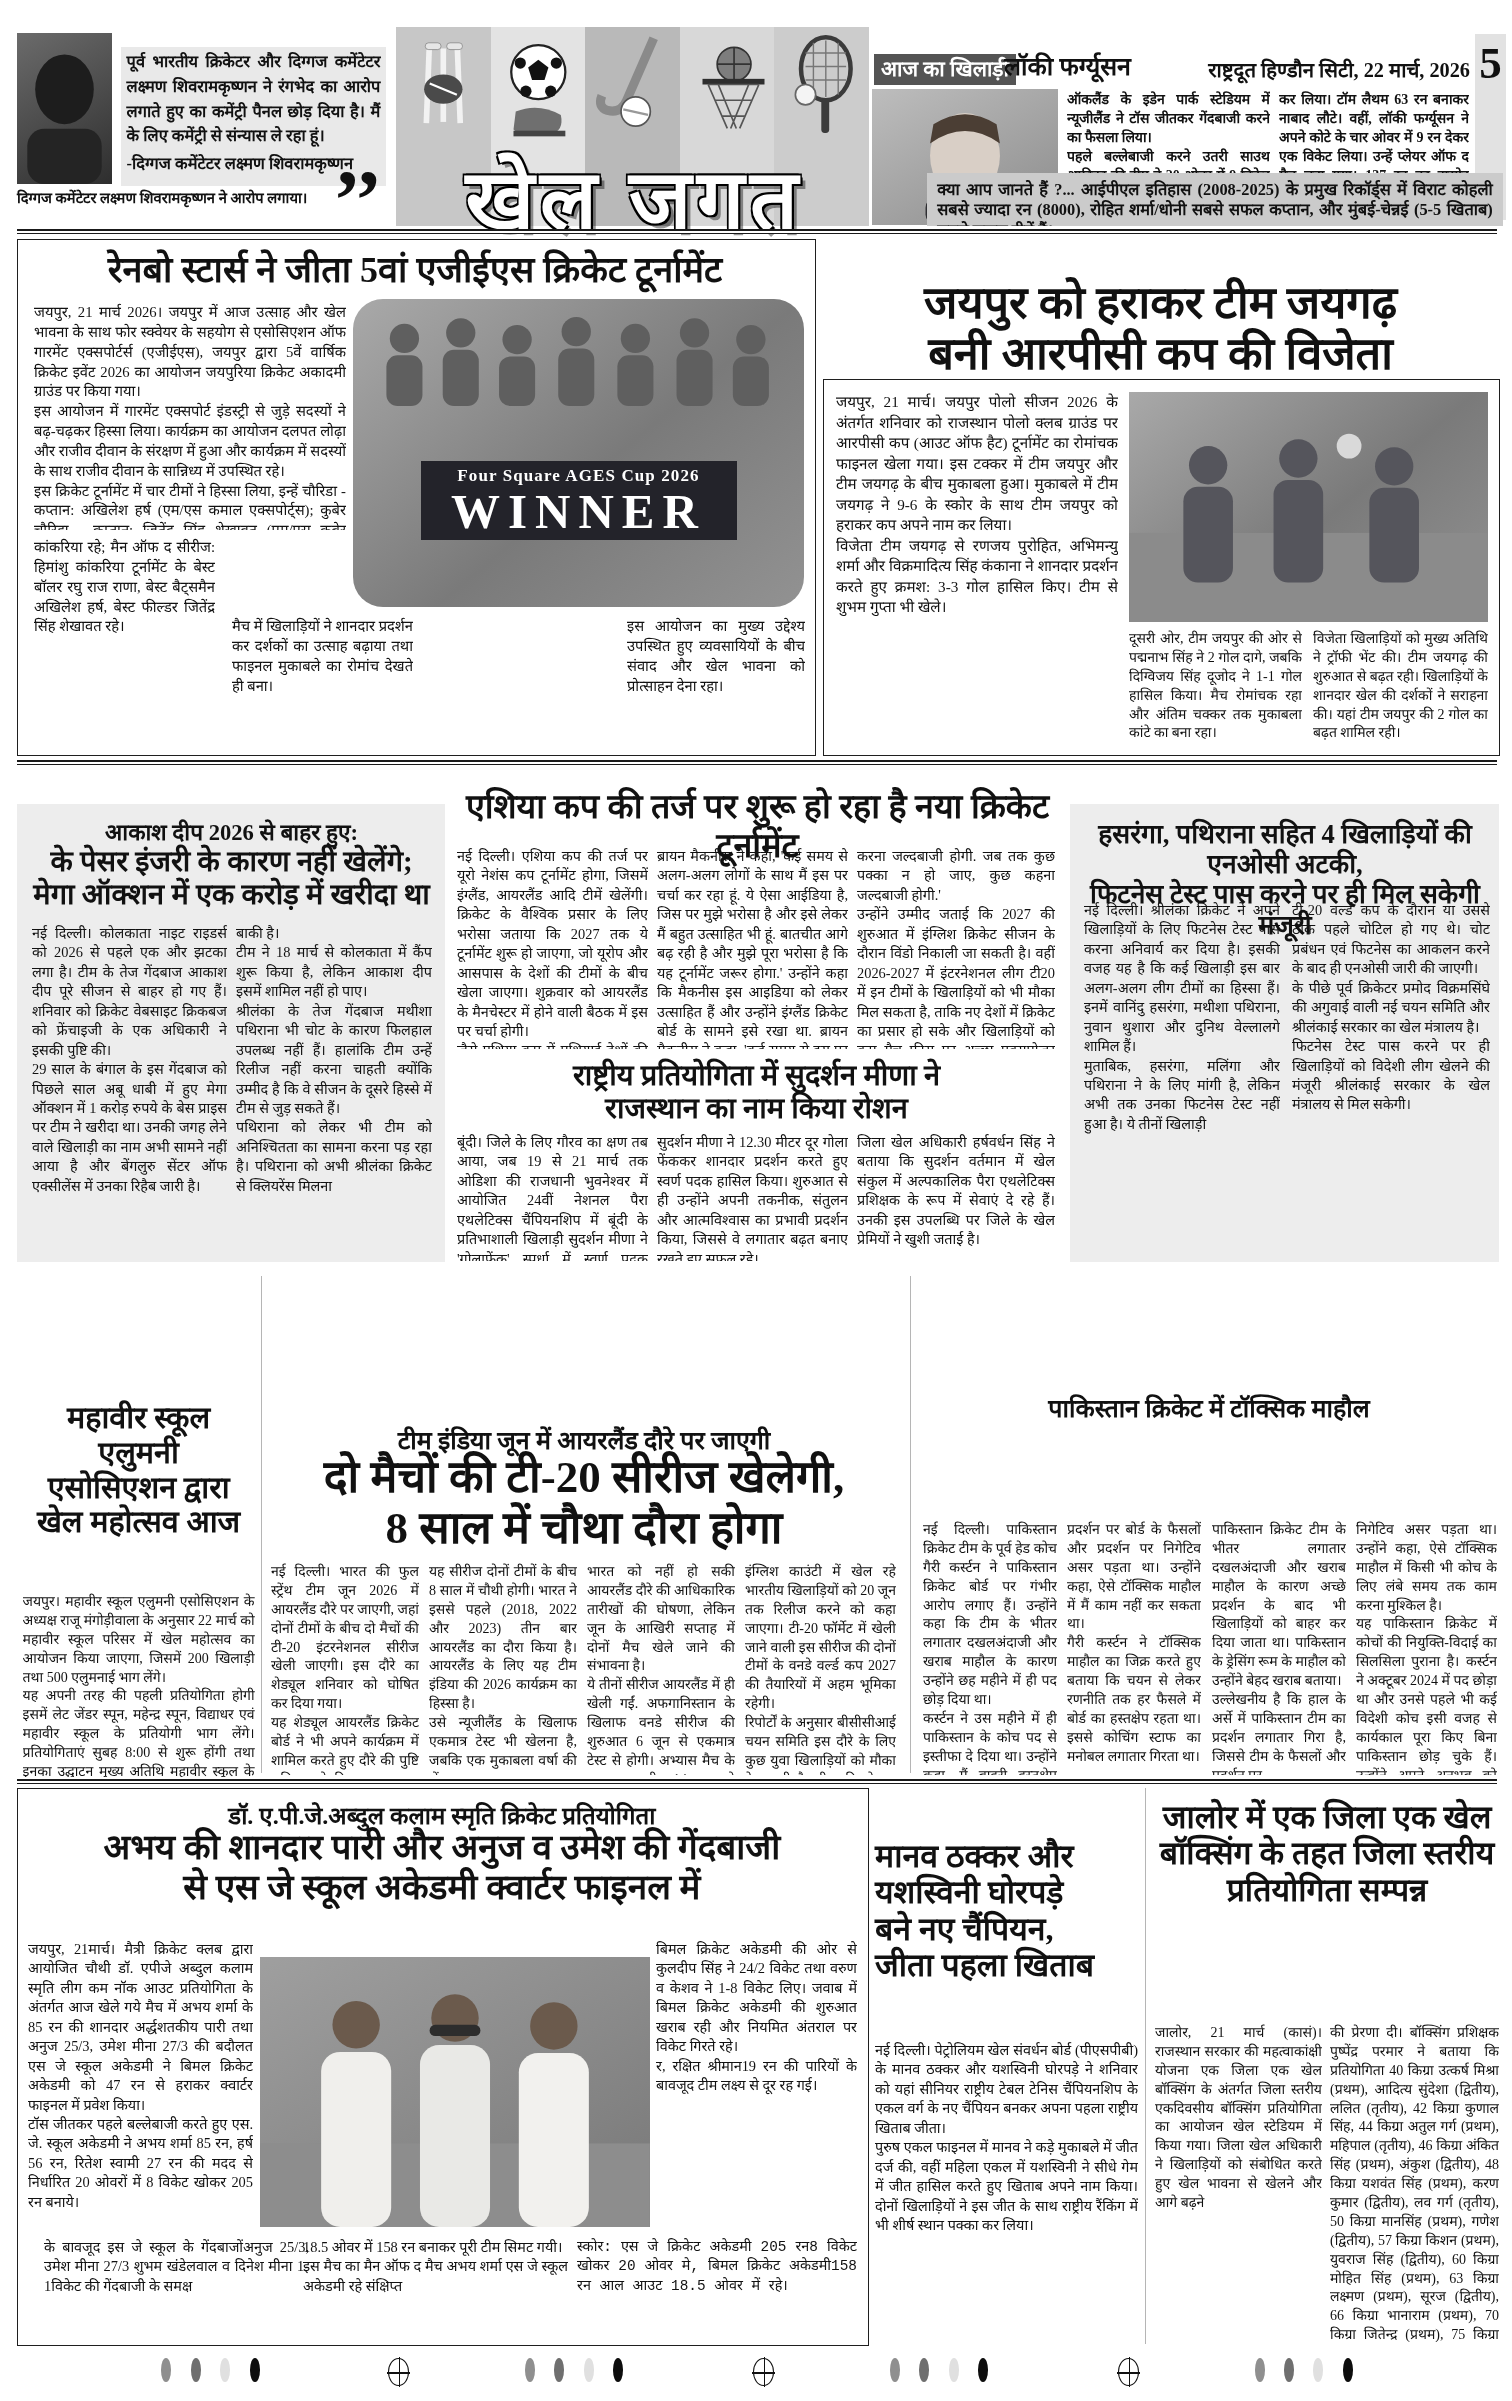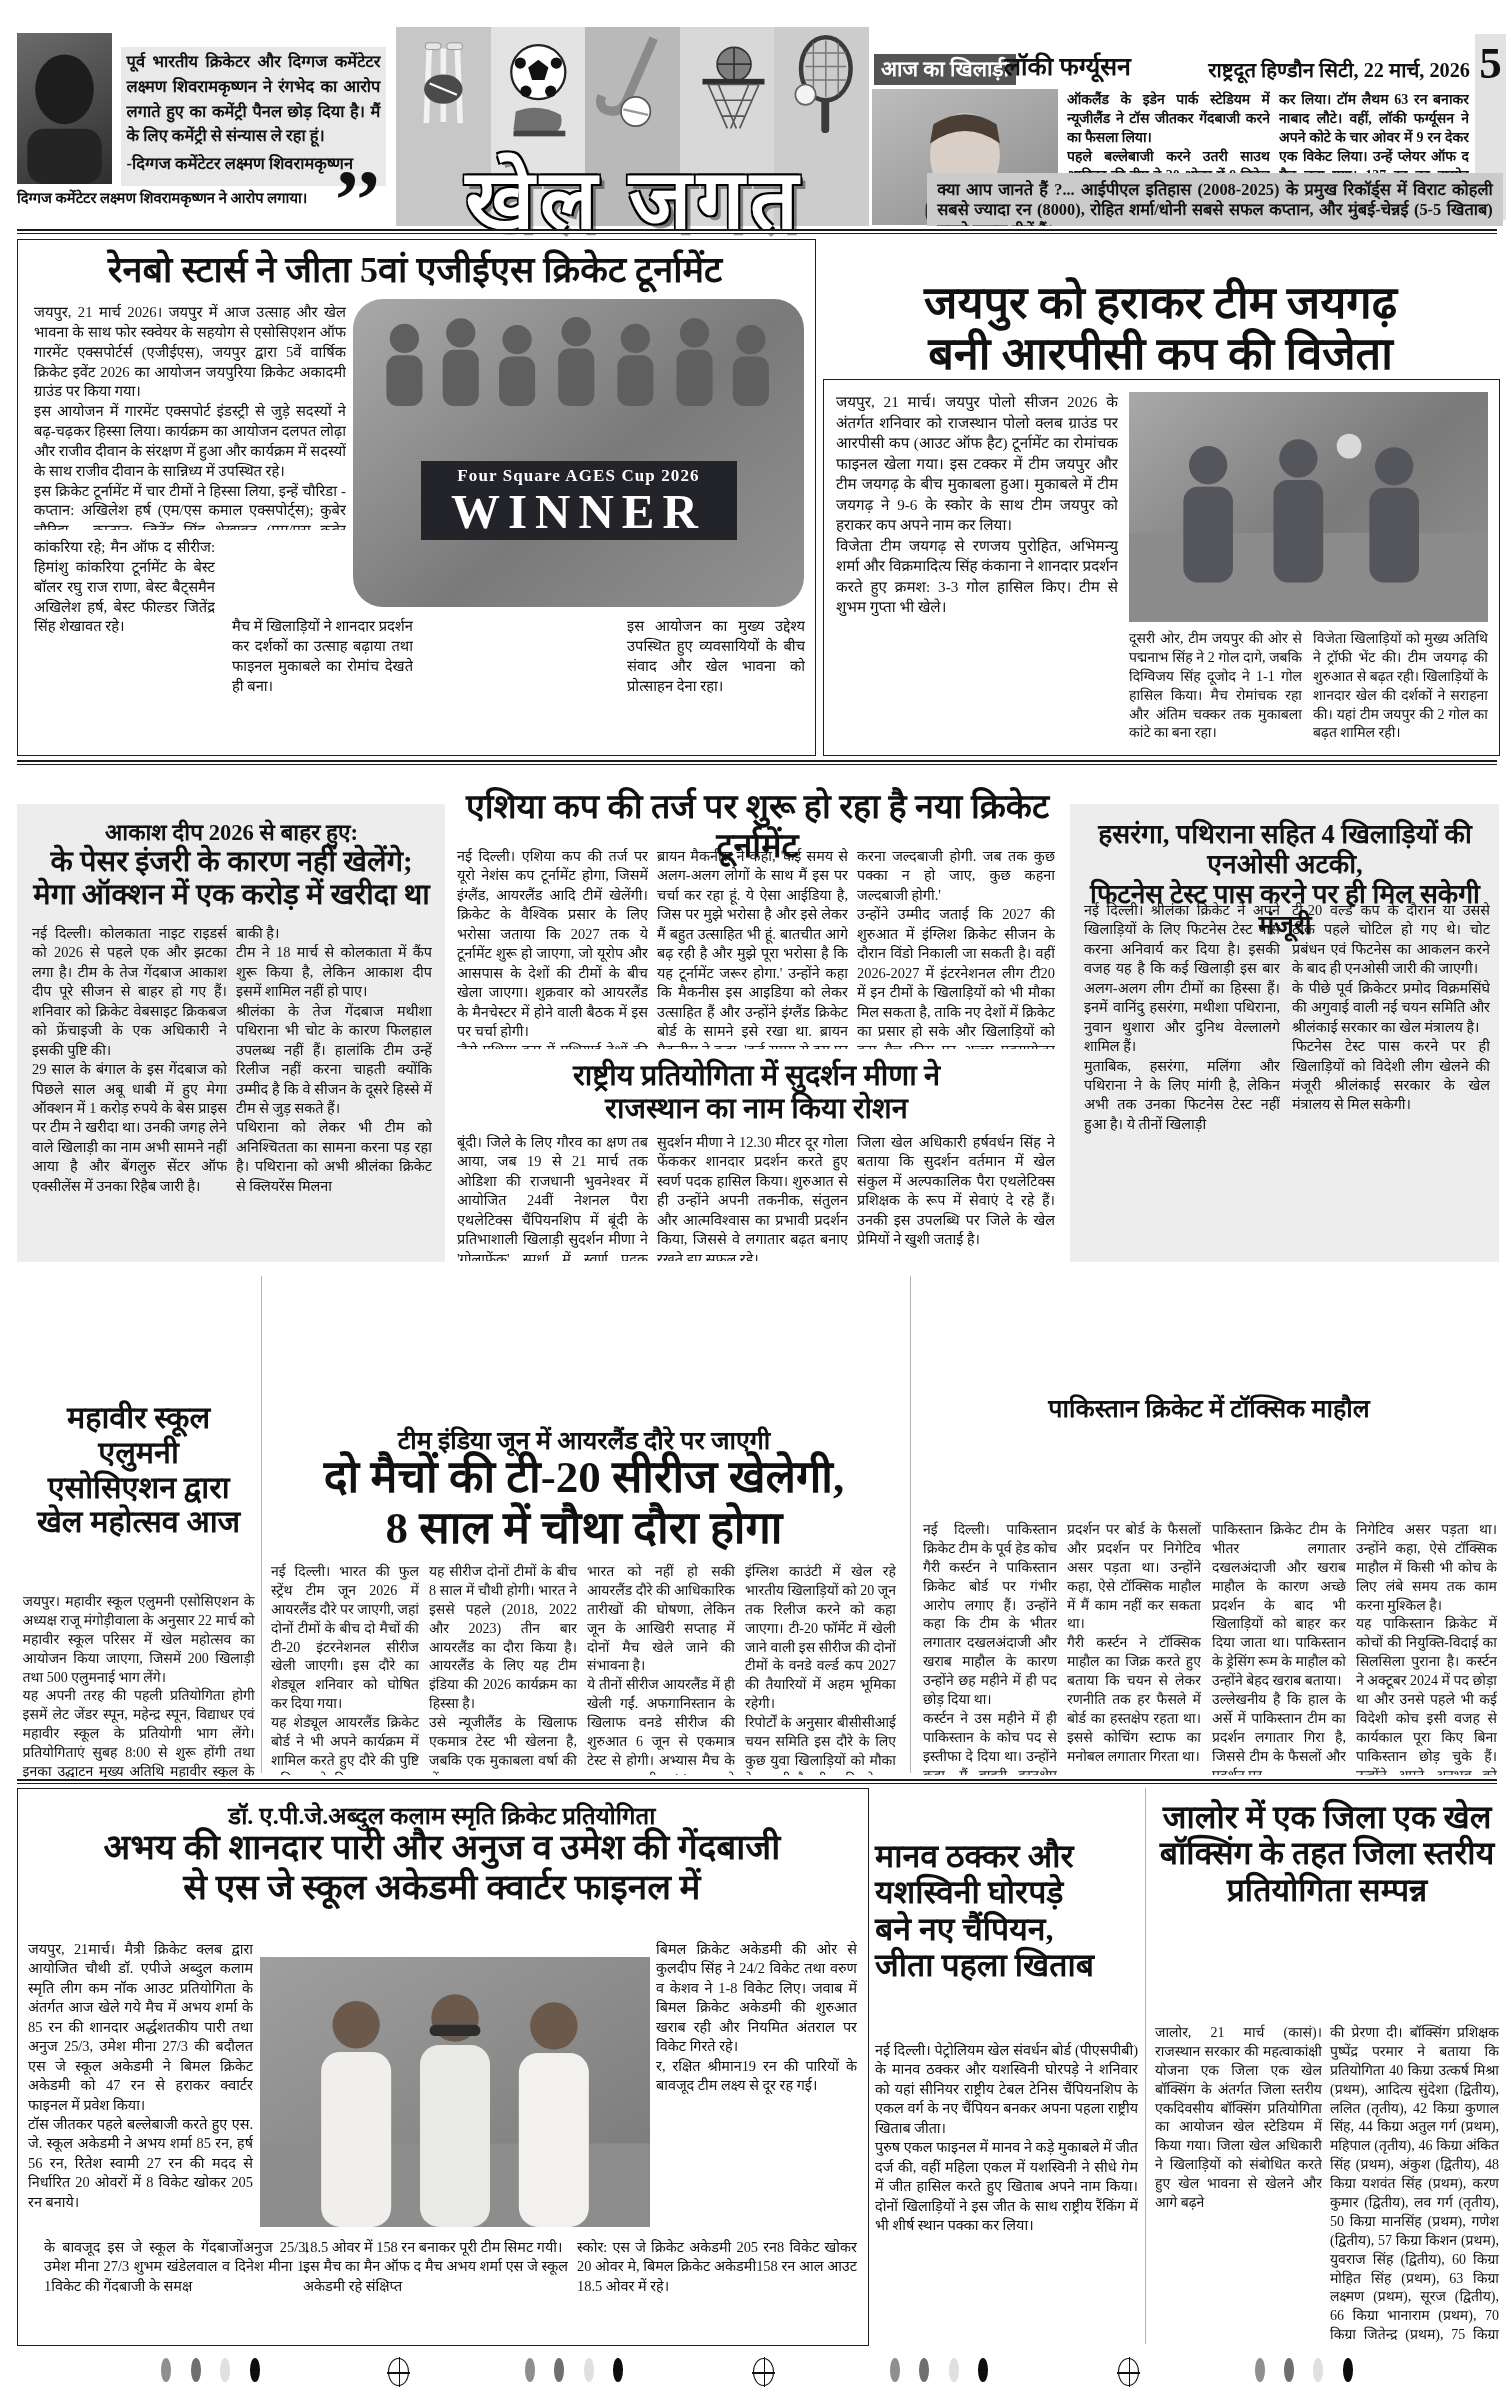--- a/index.html
+++ b/index.html
@@ -260,21 +260,21 @@
           <rect x="458" y="170" width="124" height="308" rx="34" fill="#f2f1ee"></rect>
         <rect x="300" y="120" width="90" height="20" rx="10" fill="#2d2d2d"></rect>
       </g>
     </svg>
   </div>
   <div class="abs body-t" style="left:656px;top:1940px;width:201px;height:291px;font-size:14.4px;">बिमल क्रिकेट अकेडमी की ओर से कुलदीप सिंह ने 24/2 विकेट तथा वरुण व केशव ने 1-8 विकेट लिए। जवाब में बिमल क्रिकेट अकेडमी की शुरुआत खराब रही और नियमित अंतराल पर विकेट गिरते रहे।
 र, रक्षित श्रीमान19 रन की पारियों के बावजूद टीम लक्ष्य से दूर रह गई।</div>
   <div class="abs body-t" style="left:28px;top:2238px;width:265px;height:99px;font-size:14.4px;margin-left:16px;">के बावजूद इस जे स्कूल के गेंदबाजोंअनुज 25/3, उमेश मीना 27/3 शुभम खंडेलवाल व दिनेश मीना 1-1विकेट की गेंदबाजी के समक्ष</div>
   <div class="abs body-t" style="left:303px;top:2238px;width:265px;height:99px;font-size:14.4px;">18.5 ओवर में 158 रन बनाकर पूरी टीम सिमट गयी।
 इस मैच का मैन ऑफ द मैच अभय शर्मा एस जे स्कूल अकेडमी रहे संक्षिप्त</div>
-  <div class="abs body-t" style="left:577px;top:2238px;width:280px;height:99px;font-size:14.4px;">स्कोर: एस जे क्रिकेट अकेडमी 205 रन8 विकेट खोकर 20 ओवर मे, बिमल क्रिकेट अकेडमी158 रन आल आउट 18.5 ओवर में रहे।</div>
+  <div class="abs body-t" style="left:577px;top:2238px;width:280px;height:99px;font-size:14.4px;font-family:Liberation Mono, monospace;">स्कोर: एस जे क्रिकेट अकेडमी 205 रन8 विकेट खोकर 20 ओवर मे, बिमल क्रिकेट अकेडमी158 रन आल आउट 18.5 ओवर में रहे।</div>
 
   <div class="abs hl" style="left:875px;top:1838px;width:263px;font-size:32px;text-align:left;">मानव ठक्कर और
 यशस्विनी घोरपड़े
 बने नए चैंपियन,
 जीता पहला  खिताब</div>
   <div class="abs body-t" style="left:875px;top:2041px;width:263px;height:302px;font-size:14.4px;">नई दिल्ली। पेट्रोलियम खेल संवर्धन बोर्ड (पीएसपीबी) के मानव ठक्कर और यशस्विनी घोरपड़े ने शनिवार को यहां सीनियर राष्ट्रीय टेबल टेनिस चैंपियनशिप के एकल वर्ग के नए चैंपियन बनकर अपना पहला राष्ट्रीय खिताब जीता।
 पुरुष एकल फाइनल में मानव ने कड़े मुकाबले में जीत दर्ज की, वहीं महिला एकल में यशस्विनी ने सीधे गेम में जीत हासिल करते हुए खिताब अपने नाम किया। दोनों खिलाड़ियों ने इस जीत के साथ राष्ट्रीय रैंकिंग में भी शीर्ष स्थान पक्का कर लिया।</div>
   <div class="abs vline" style="left:1145px;top:1788px;height:556px;"></div>
 
   <div class="abs hl" style="left:1155px;top:1799px;width:344px;font-size:32px;">जालोर में एक जिला एक खेल

